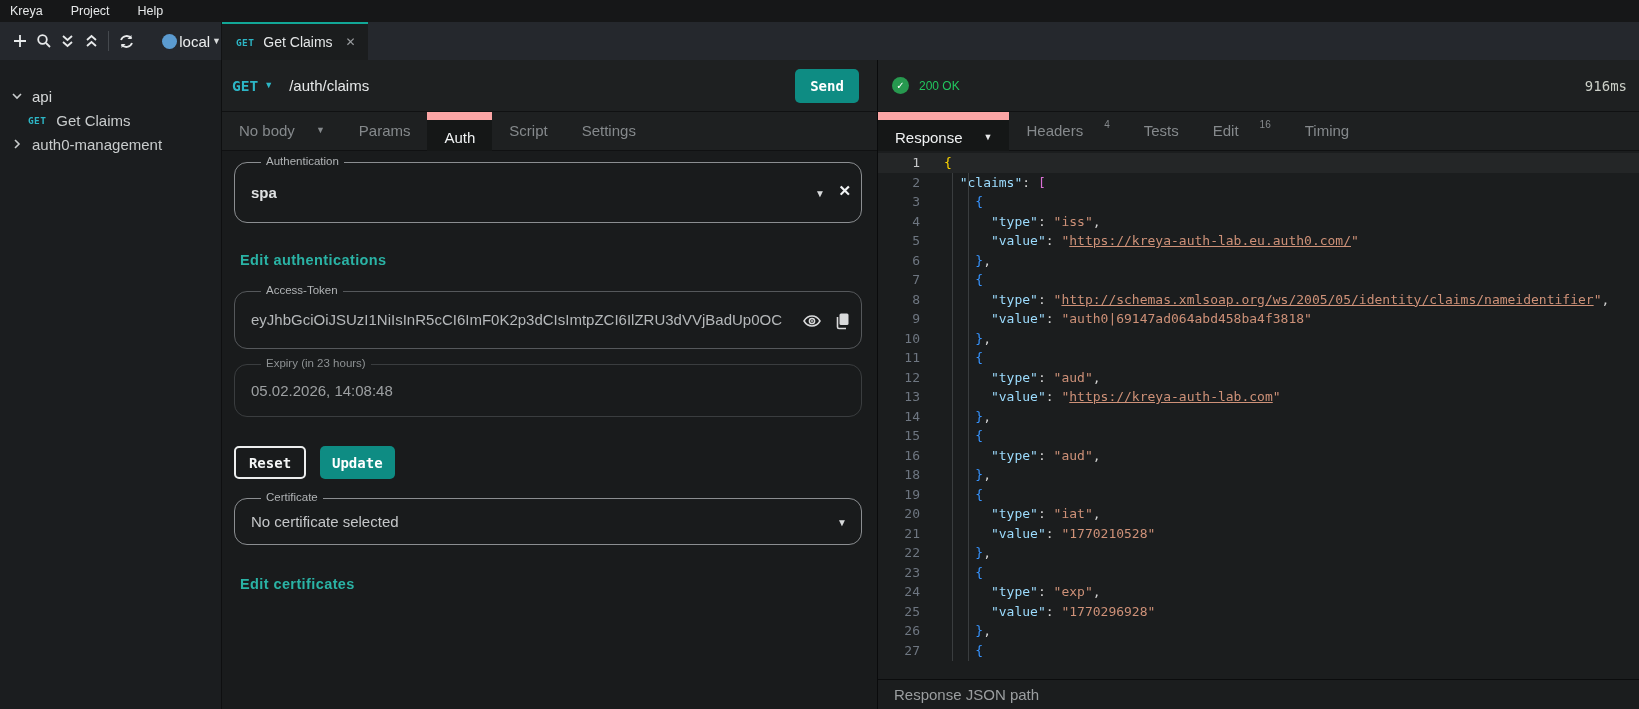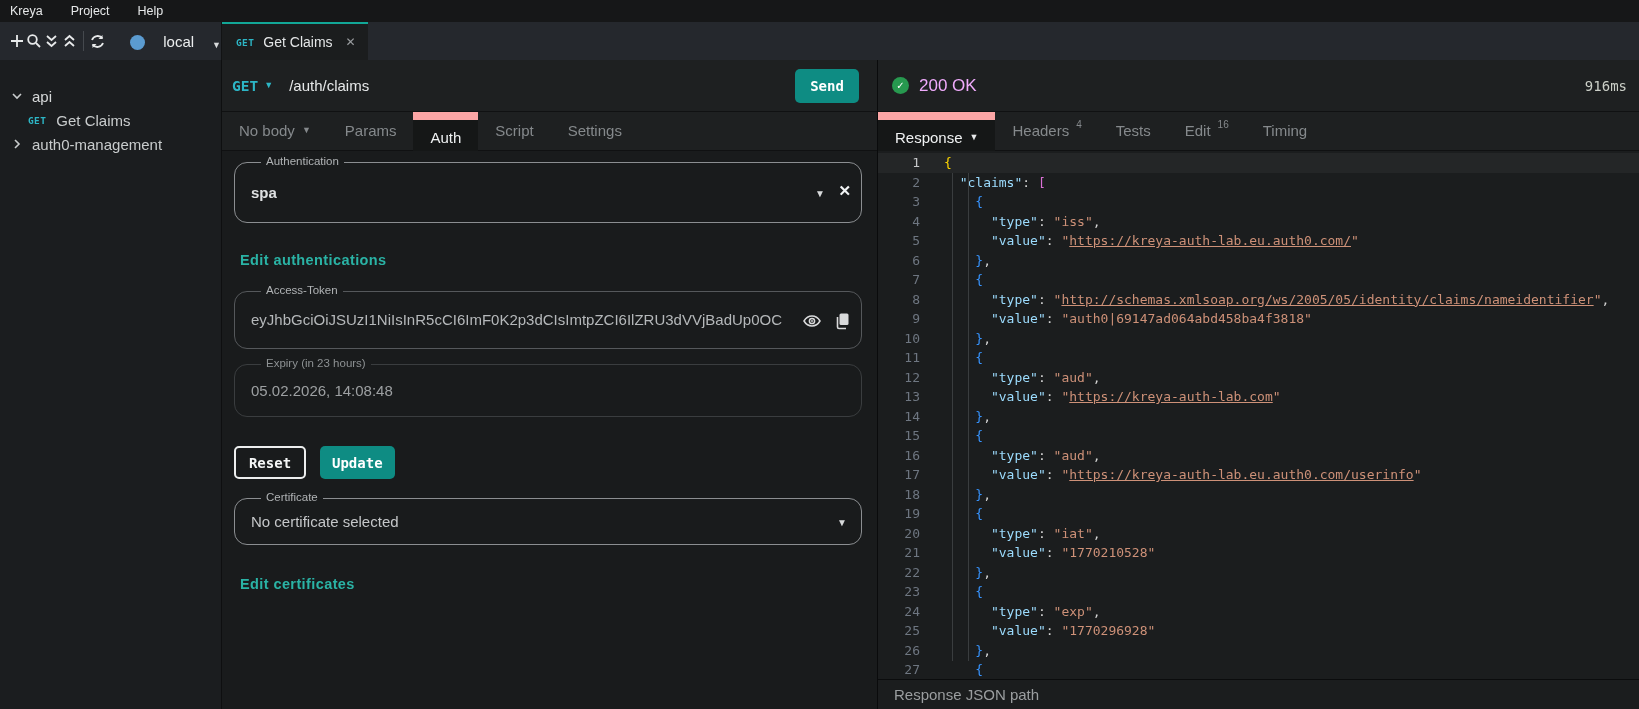--- a/index.html
+++ b/index.html
@@ -11,21 +11,21 @@
   .menubar { height:22px; background:#161718; display:flex; align-items:center; flex:0 0 auto; }
   .menu-item { color:#e6e8e9; font-size:12.5px; padding:0 14px; height:22px; line-height:22px; cursor:default; }
   .menu-item:first-child { padding-left:10px; }
 
   
   .toprow { height:38px; background:#25282d; display:flex; flex:0 0 auto; }
   .toolbar { width:222px; flex:0 0 auto; display:flex; align-items:center; padding-left:8px; border-right:1px solid #121314; }
   .tbtn { width:24px; height:26px; display:flex; align-items:center; justify-content:center; color:#e8eaeb; }
   .tbtn svg { display:block; }
   .tsep { width:1px; height:20px; background:#45494e; margin:0 5px; }
-  .env { display:flex; align-items:flex-end; margin-left:24px; gap:18px; }
+  .env { display:flex; align-items:center; margin-left:24px; gap:2px; }
   .env-dot { width:15px; height:15px; border-radius:50%; background:#5b9bd0; }
   .env-name { color:#eceeef; font-size:15px; }
   .caret { font-size:9px; color:#d8dadb; line-height:1; }
   .tabstrip { flex:1; display:flex; }
   .filetab { height:38px; background:#1b1d1e; border-top:2px solid #12a797; display:flex; align-items:center;
              padding:0 12px 0 14px; gap:9px; }
   .filetab .method, .tree-method { color:#2db6c6; font-size:9.5px; font-weight:bold; letter-spacing:.4px;
              font-family:"DejaVu Sans Mono", monospace; }
   .filetab .title { color:#e4e6e7; font-size:14px; }
   .filetab .close { color:#9b9ea1; font-size:12px; margin-left:4px; }
@@ -44,21 +44,21 @@
   
   .main { width:656px; flex:0 0 auto; display:flex; flex-direction:column; background:#191b1c; border-right:1px solid #0a0b0c; }
   .req-bar { height:52px; background:#1e2021; border-bottom:1px solid #101112; display:flex; align-items:center; padding:0 10px; flex:0 0 auto; }
   .req-method { color:#2db6c6; font-size:14.5px; font-family:"DejaVu Sans Mono", monospace; font-weight:bold; margin-right:6px; }
   .req-bar .caret { color:#2db6c6; margin-right:16px; }
   .req-url { color:#e6e8e9; font-size:15px; flex:1; }
   .send-btn { background:#0e8c83; color:#fff; font-family:"DejaVu Sans Mono", monospace; font-weight:bold;
               font-size:14px; border:none; border-radius:5px; width:64px; height:34px; margin-right:8px; }
 
   .tabrow { height:39px; background:#1e2021; border-bottom:1px solid #101112; display:flex; flex:0 0 auto; }
-  .tab { display:flex; align-items:flex-start; padding:0 17px; height:39px; color:#85898c; font-size:15px; gap:7px; }
+  .tab { display:flex; align-items:flex-start; padding:0 17px; height:39px; color:#85898c; font-size:15px; gap:21px; }
   .tab .lbl { line-height:37px; }
   .tab .caret { line-height:37px; color:#85898c; }
   .tab.active { background:#151717; border-top:8px solid #fca5a5; color:#f0f2f3; }
   .tab.active .lbl { line-height:35px; }
   .tab.active .caret { color:#e8eaeb; line-height:35px; }
   .tab sup { font-size:10px; color:#85898c; margin-top:7px; }
 
   
   .form-area { flex:1; background:#191b1c; padding:11px 16px 0 12px; overflow:hidden; }
   .fieldset { position:relative; border:1px solid #8b8e91; border-radius:13px; width:628px; }
@@ -87,21 +87,21 @@
   .fs-cert .value { line-height:45px; color:#c5c7c9; }
   .fs-cert .caret { position:absolute; right:14px; top:19px; font-size:10px; }
   .edit-link.certs { margin-top:31px; }
 
   
   .response { flex:1; display:flex; flex-direction:column; background:#1b1d1e; min-width:0; }
   .resp-header { height:52px; background:#1e2021; border-bottom:1px solid #101112; display:flex; align-items:center;
                  padding:0 12px 0 14px; flex:0 0 auto; }
   .status-icon { width:17px; height:17px; border-radius:50%; background:#27994f; color:#fff; display:flex;
                  align-items:center; justify-content:center; font-size:10px; margin-right:10px; }
-  .status-text { color:#f0abfc; font-size:17px; flex:1; }
+  .status-text { color:#22c55e; font-size:12px; flex:1; }
   .duration { color:#ccd0c8; font-size:14px; font-family:"DejaVu Sans Mono", monospace; }
 
   
   .editor { flex:1; position:relative; background:#1b1d1e; overflow:hidden; padding-top:2px;
             font-family:"DejaVu Sans Mono", monospace; font-size:13px; }
   .code-line { display:flex; height:19.5px; line-height:19.5px; white-space:pre; }
   .code-line.current { background:rgba(255,255,255,0.045); }
   .ln { width:42px; flex:0 0 auto; text-align:right; color:#6e7681; }
   .code-line.current .ln { color:#c6c8ca; }
   .code { margin-left:24px; }
@@ -309,21 +309,20 @@
           <div class="code-line"><span class="ln">7</span><span class="code"><span class="tk-p">    </span><span class="tk-b3">{</span></span></div>
           <div class="code-line"><span class="ln">8</span><span class="code"><span class="tk-p">      </span><span class="tk-k">"type"</span><span class="tk-p">: </span><span class="tk-s">"</span><span class="tk-u">http://schemas.xmlsoap.org/ws/2005/05/identity/claims/nameidentifier</span><span class="tk-s">"</span><span class="tk-p">,</span></span></div>
           <div class="code-line"><span class="ln">9</span><span class="code"><span class="tk-p">      </span><span class="tk-k">"value"</span><span class="tk-p">: </span><span class="tk-s">"auth0|69147ad064abd458ba4f3818"</span></span></div>
           <div class="code-line"><span class="ln">10</span><span class="code"><span class="tk-p">    </span><span class="tk-b3">}</span><span class="tk-p">,</span></span></div>
           <div class="code-line"><span class="ln">11</span><span class="code"><span class="tk-p">    </span><span class="tk-b3">{</span></span></div>
           <div class="code-line"><span class="ln">12</span><span class="code"><span class="tk-p">      </span><span class="tk-k">"type"</span><span class="tk-p">: </span><span class="tk-s">"aud"</span><span class="tk-p">,</span></span></div>
           <div class="code-line"><span class="ln">13</span><span class="code"><span class="tk-p">      </span><span class="tk-k">"value"</span><span class="tk-p">: </span><span class="tk-s">"</span><span class="tk-u">https://kreya-auth-lab.com</span><span class="tk-s">"</span></span></div>
           <div class="code-line"><span class="ln">14</span><span class="code"><span class="tk-p">    </span><span class="tk-b3">}</span><span class="tk-p">,</span></span></div>
           <div class="code-line"><span class="ln">15</span><span class="code"><span class="tk-p">    </span><span class="tk-b3">{</span></span></div>
           <div class="code-line"><span class="ln">16</span><span class="code"><span class="tk-p">      </span><span class="tk-k">"type"</span><span class="tk-p">: </span><span class="tk-s">"aud"</span><span class="tk-p">,</span></span></div>
-          <div class="code-line"><span class="ln">17</span><span class="code"><span class="tk-p">      </span><span class="tk-k">"value"</span><span class="tk-p">: </span><span class="tk-s">"</span><span class="tk-u">https://kreya-auth-lab.eu.auth0.com/userinfo</span><span class="tk-s">"</span></span></div>
           <div class="code-line"><span class="ln">18</span><span class="code"><span class="tk-p">    </span><span class="tk-b3">}</span><span class="tk-p">,</span></span></div>
           <div class="code-line"><span class="ln">19</span><span class="code"><span class="tk-p">    </span><span class="tk-b3">{</span></span></div>
           <div class="code-line"><span class="ln">20</span><span class="code"><span class="tk-p">      </span><span class="tk-k">"type"</span><span class="tk-p">: </span><span class="tk-s">"iat"</span><span class="tk-p">,</span></span></div>
           <div class="code-line"><span class="ln">21</span><span class="code"><span class="tk-p">      </span><span class="tk-k">"value"</span><span class="tk-p">: </span><span class="tk-s">"1770210528"</span></span></div>
           <div class="code-line"><span class="ln">22</span><span class="code"><span class="tk-p">    </span><span class="tk-b3">}</span><span class="tk-p">,</span></span></div>
           <div class="code-line"><span class="ln">23</span><span class="code"><span class="tk-p">    </span><span class="tk-b3">{</span></span></div>
           <div class="code-line"><span class="ln">24</span><span class="code"><span class="tk-p">      </span><span class="tk-k">"type"</span><span class="tk-p">: </span><span class="tk-s">"exp"</span><span class="tk-p">,</span></span></div>
           <div class="code-line"><span class="ln">25</span><span class="code"><span class="tk-p">      </span><span class="tk-k">"value"</span><span class="tk-p">: </span><span class="tk-s">"1770296928"</span></span></div>
           <div class="code-line"><span class="ln">26</span><span class="code"><span class="tk-p">    </span><span class="tk-b3">}</span><span class="tk-p">,</span></span></div>
           <div class="code-line"><span class="ln">27</span><span class="code"><span class="tk-p">    </span><span class="tk-b3">{</span></span></div>

